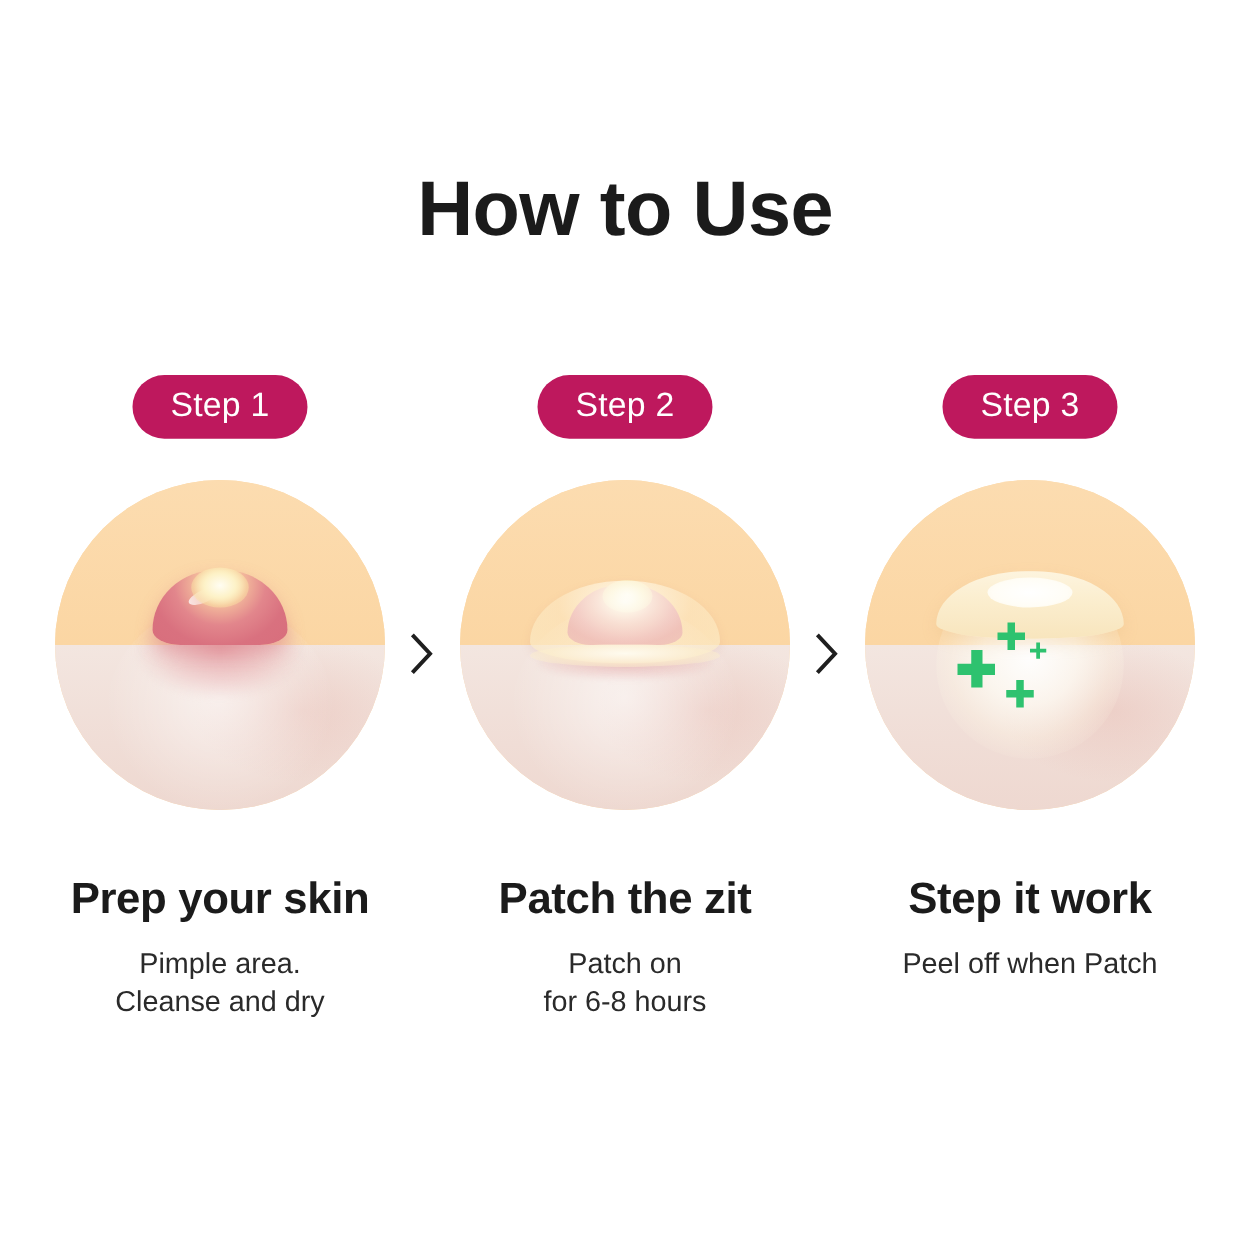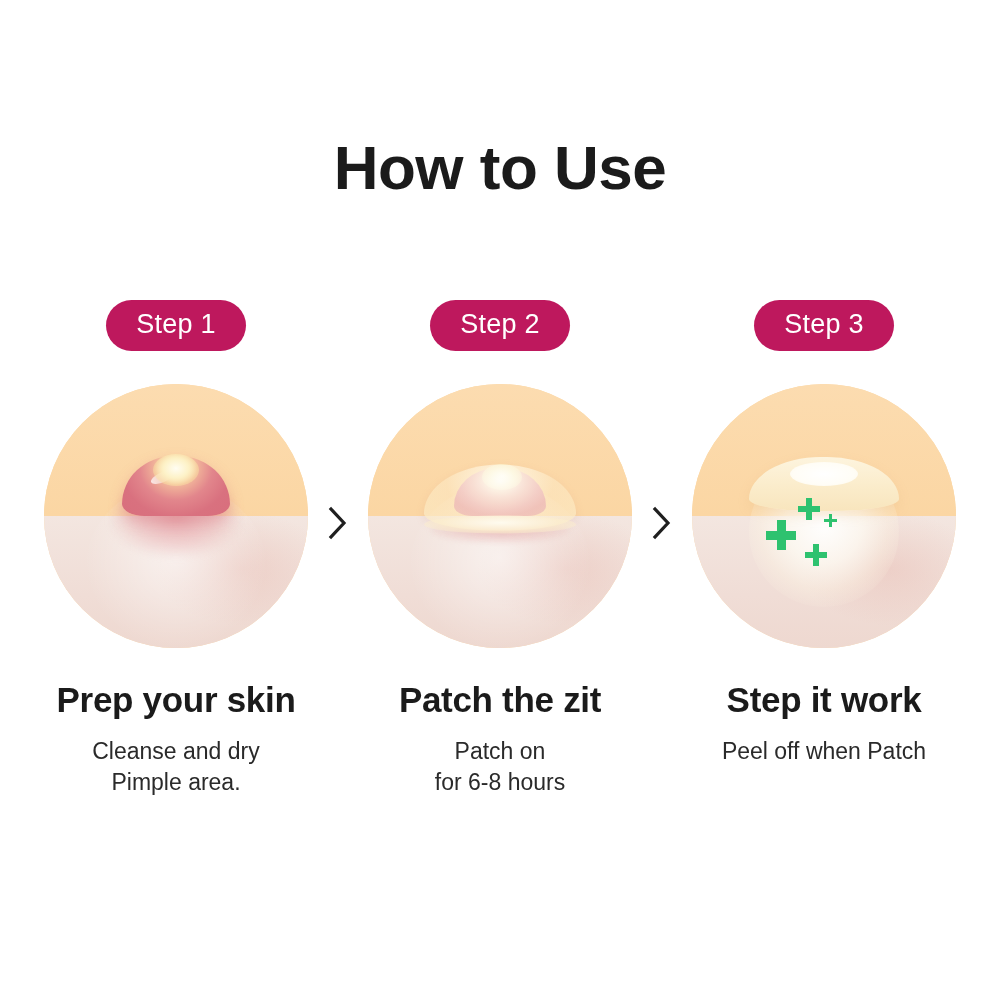--- a/index.html
+++ b/index.html
@@ -202,21 +202,21 @@
   }
   .cross {
     position:absolute;
   }
   .cross span { display:block; position:absolute; background:#2ec26f; }
   .cross .h { left:0; top:35%; width:100%; height:30%; }
   .cross .v { top:0; left:35%; height:100%; width:30%; }
 
   
   .cap {
-    margin-top:33px;
+    margin-top:52px;
     text-align:center;
     width:300px;
   }
   .cap-head {
     font-size:35px;
     font-weight:700;
     letter-spacing:-0.3px;
     color:#1b1b1b;
     line-height:1.1;
   }
@@ -247,22 +247,22 @@
         <div class="inflame"></div>
         <div class="bump1">
           <div class="bump1-spec"></div>
           <div class="bump1-head"></div>
         </div>
       </div>
 
       <div class="cap">
         <div class="cap-head">Prep your skin</div>
         <div class="cap-sub">
+          <div>Pimple area.</div>
           <div>Cleanse and dry</div>
-          <div>Pimple area.</div>
         </div>
       </div>
     </div>
 
     <div class="chev-wrap">
       <svg class="chev" width="22" height="36" viewBox="0 0 22 36">
         <polyline points="4,4 17,18 4,32" fill="none" stroke="#1f1f1f" stroke-width="3.2" stroke-linecap="square" stroke-linejoin="miter"></polyline>
       </svg>
     </div>
 

